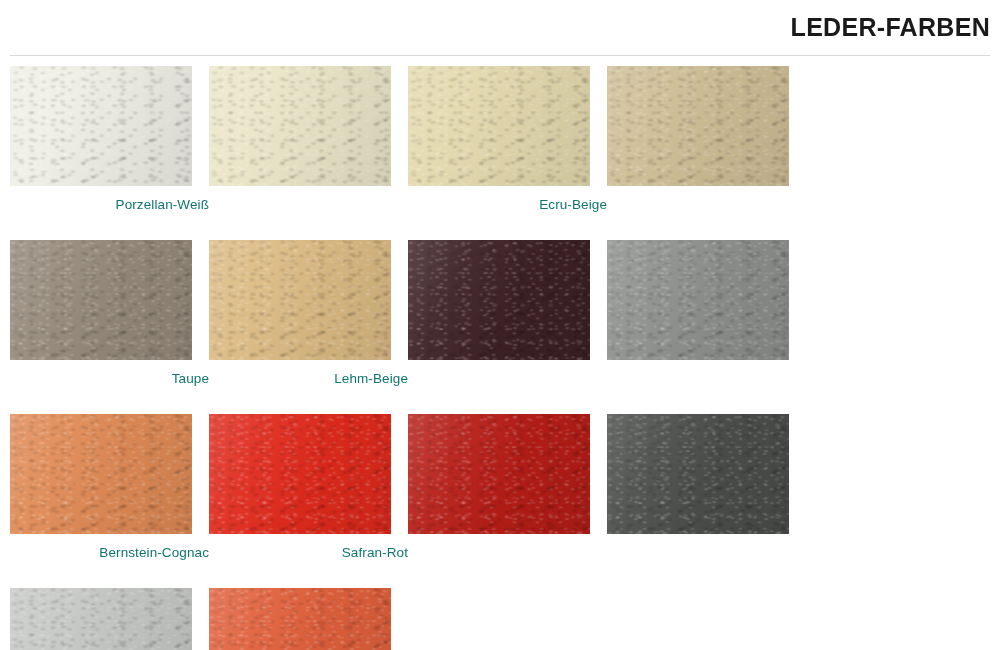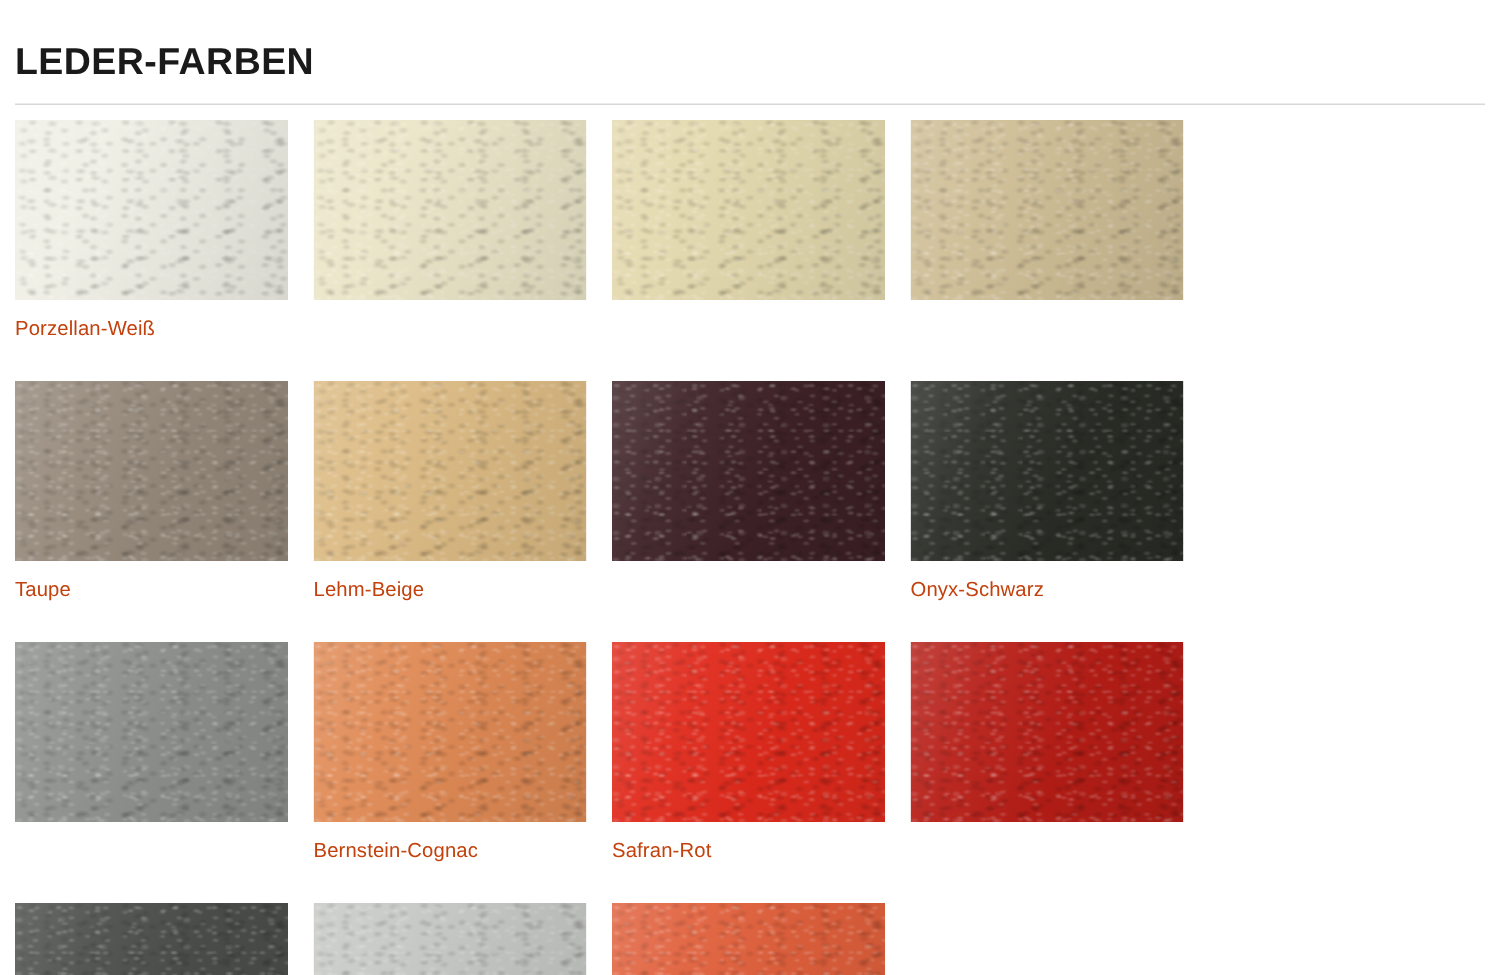--- a/index.html
+++ b/index.html
@@ -2,21 +2,21 @@
 <html><head>
 <meta charset="utf-8">
 <style>
   * { box-sizing: border-box; margin: 0; padding: 0; }
   html, body {
     width: 1000px; height: 650px;
     background: #ffffff;
     font-family: "Liberation Sans", sans-serif;
     overflow: hidden;
   }
-  .page { position: relative; width: 1000px; height: 650px; padding: 14px 10px; }
+  .page { position: relative; width: 1000px; height: 650px; padding: 0 10px; text-align: right; }
 
   .title {
     font-size: 25px; font-weight: bold; color: #1a1a1a;
     letter-spacing: 0.3px; padding-top: 14px; line-height: 1.1;
   }
   .title-rule {
     height: 1px; background: #d8d8d8; margin-top: 13px; width: 980px;
   }
 
   .grid { display: flex; flex-wrap: wrap; margin-top: 10px; }
@@ -81,21 +81,21 @@
     mask-size: 8px 4px, 8px 4px, 4px 8px, 4px 8px, 100% 100%;
     mask-repeat: repeat-x, repeat-x, repeat-y, repeat-y, no-repeat;
     mask-position: 0 0, 0 100%, 0 0, 100% 0, 0 0;
   }
   .swatch-wrap {
     
     padding: 0;
   }
 
   .label {
-    margin-top: 11px; font-size: 13.5px; color: #c2410c;
+    margin-top: 11px; font-size: 13.5px; color: #0f766e;
     letter-spacing: .1px; white-space: nowrap;
   }
 </style>
 </head>
 <body>
 
 <div class="page">
 
   <h1 class="title">LEDER-FARBEN</h1>
   <div class="title-rule"></div>
@@ -118,20 +118,21 @@
           </div>
         </div>
       </div>
       <div class="cell">
         <div class="swatch-wrap">
           <div class="swatch" style="--c: #e4d9ae;">
             <div class="grain"></div>
             <div class="sheen"></div>
           </div>
         </div>
+        <div class="label">Ecru-Beige</div>
       </div>
       <div class="cell">
         <div class="swatch-wrap">
           <div class="swatch" style="--c: #cfbe96;">
             <div class="grain"></div>
             <div class="sheen"></div>
           </div>
         </div>
       </div>
       <div class="cell">
@@ -155,29 +156,20 @@
       <div class="cell">
         <div class="swatch-wrap">
           <div class="swatch" style="--c: #3d2126;">
             <div class="grain"></div>
             <div class="sheen"></div>
           </div>
         </div>
       </div>
       <div class="cell">
         <div class="swatch-wrap">
-          <div class="swatch" style="--c: #2a2c26;">
-            <div class="grain"></div>
-            <div class="sheen"></div>
-          </div>
-        </div>
-        <div class="label">Onyx-Schwarz</div>
-      </div>
-      <div class="cell">
-        <div class="swatch-wrap">
           <div class="swatch" style="--c: #8d908d;">
             <div class="grain"></div>
             <div class="sheen"></div>
           </div>
         </div>
       </div>
       <div class="cell">
         <div class="swatch-wrap">
           <div class="swatch" style="--c: #e08a55;">
             <div class="grain"></div>

